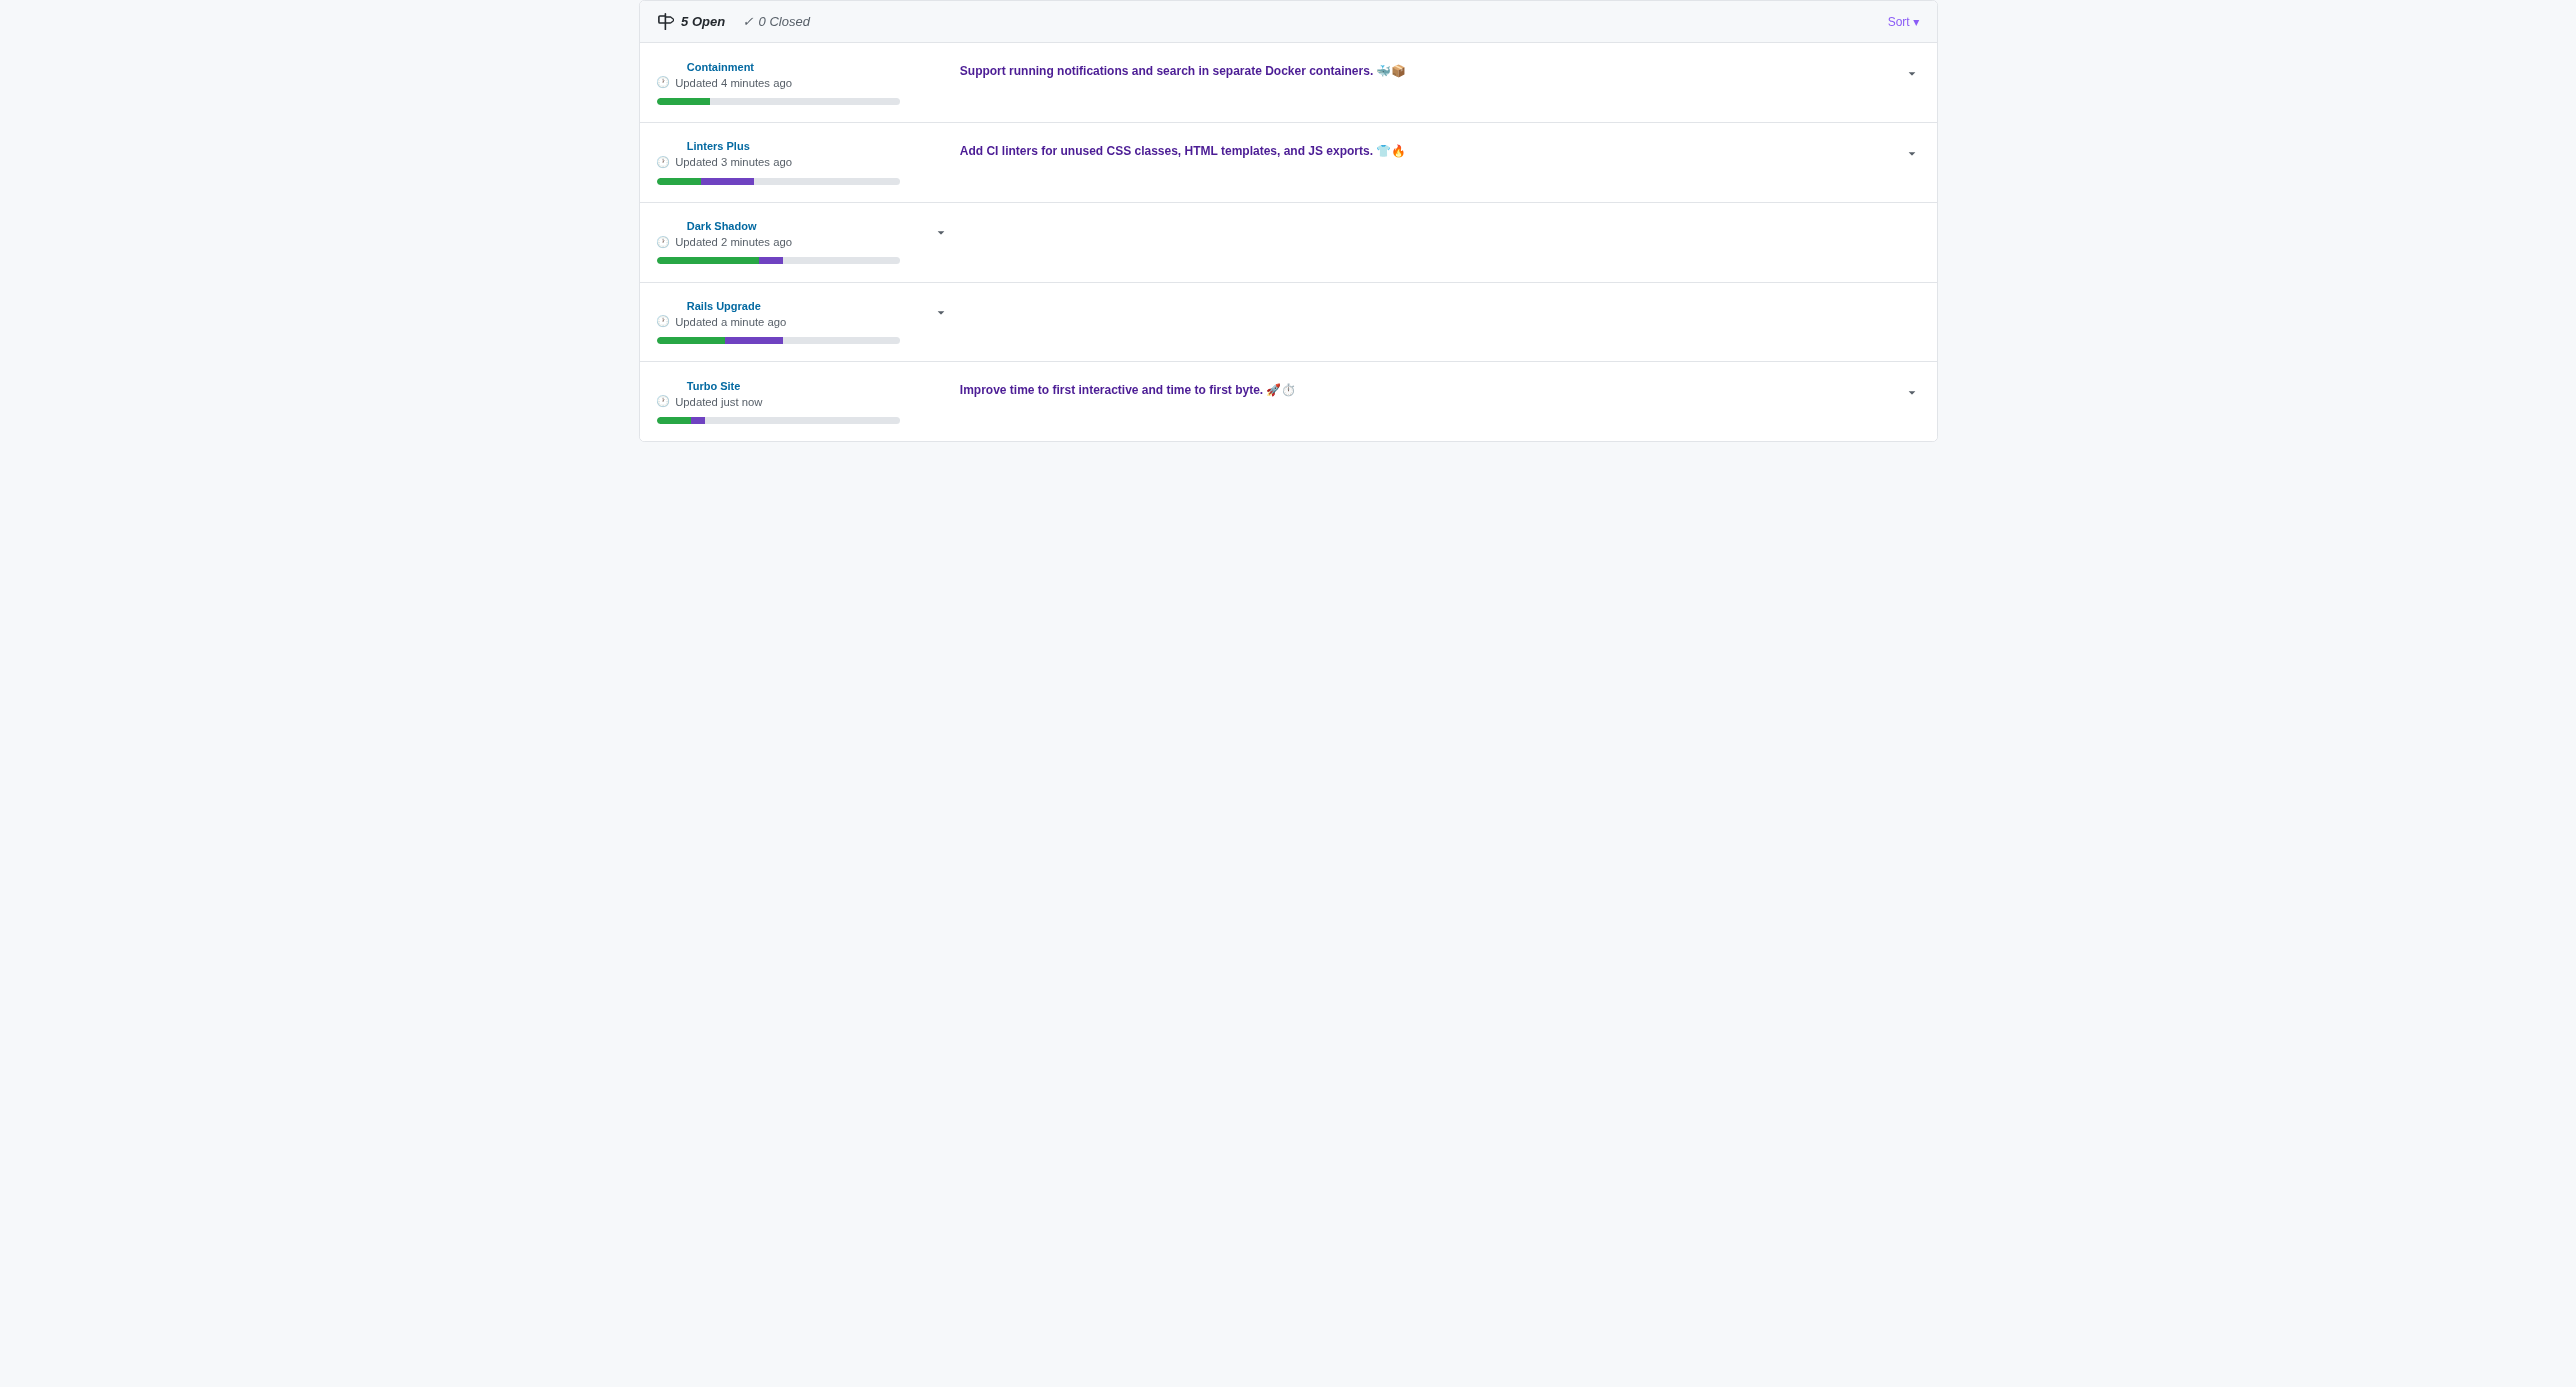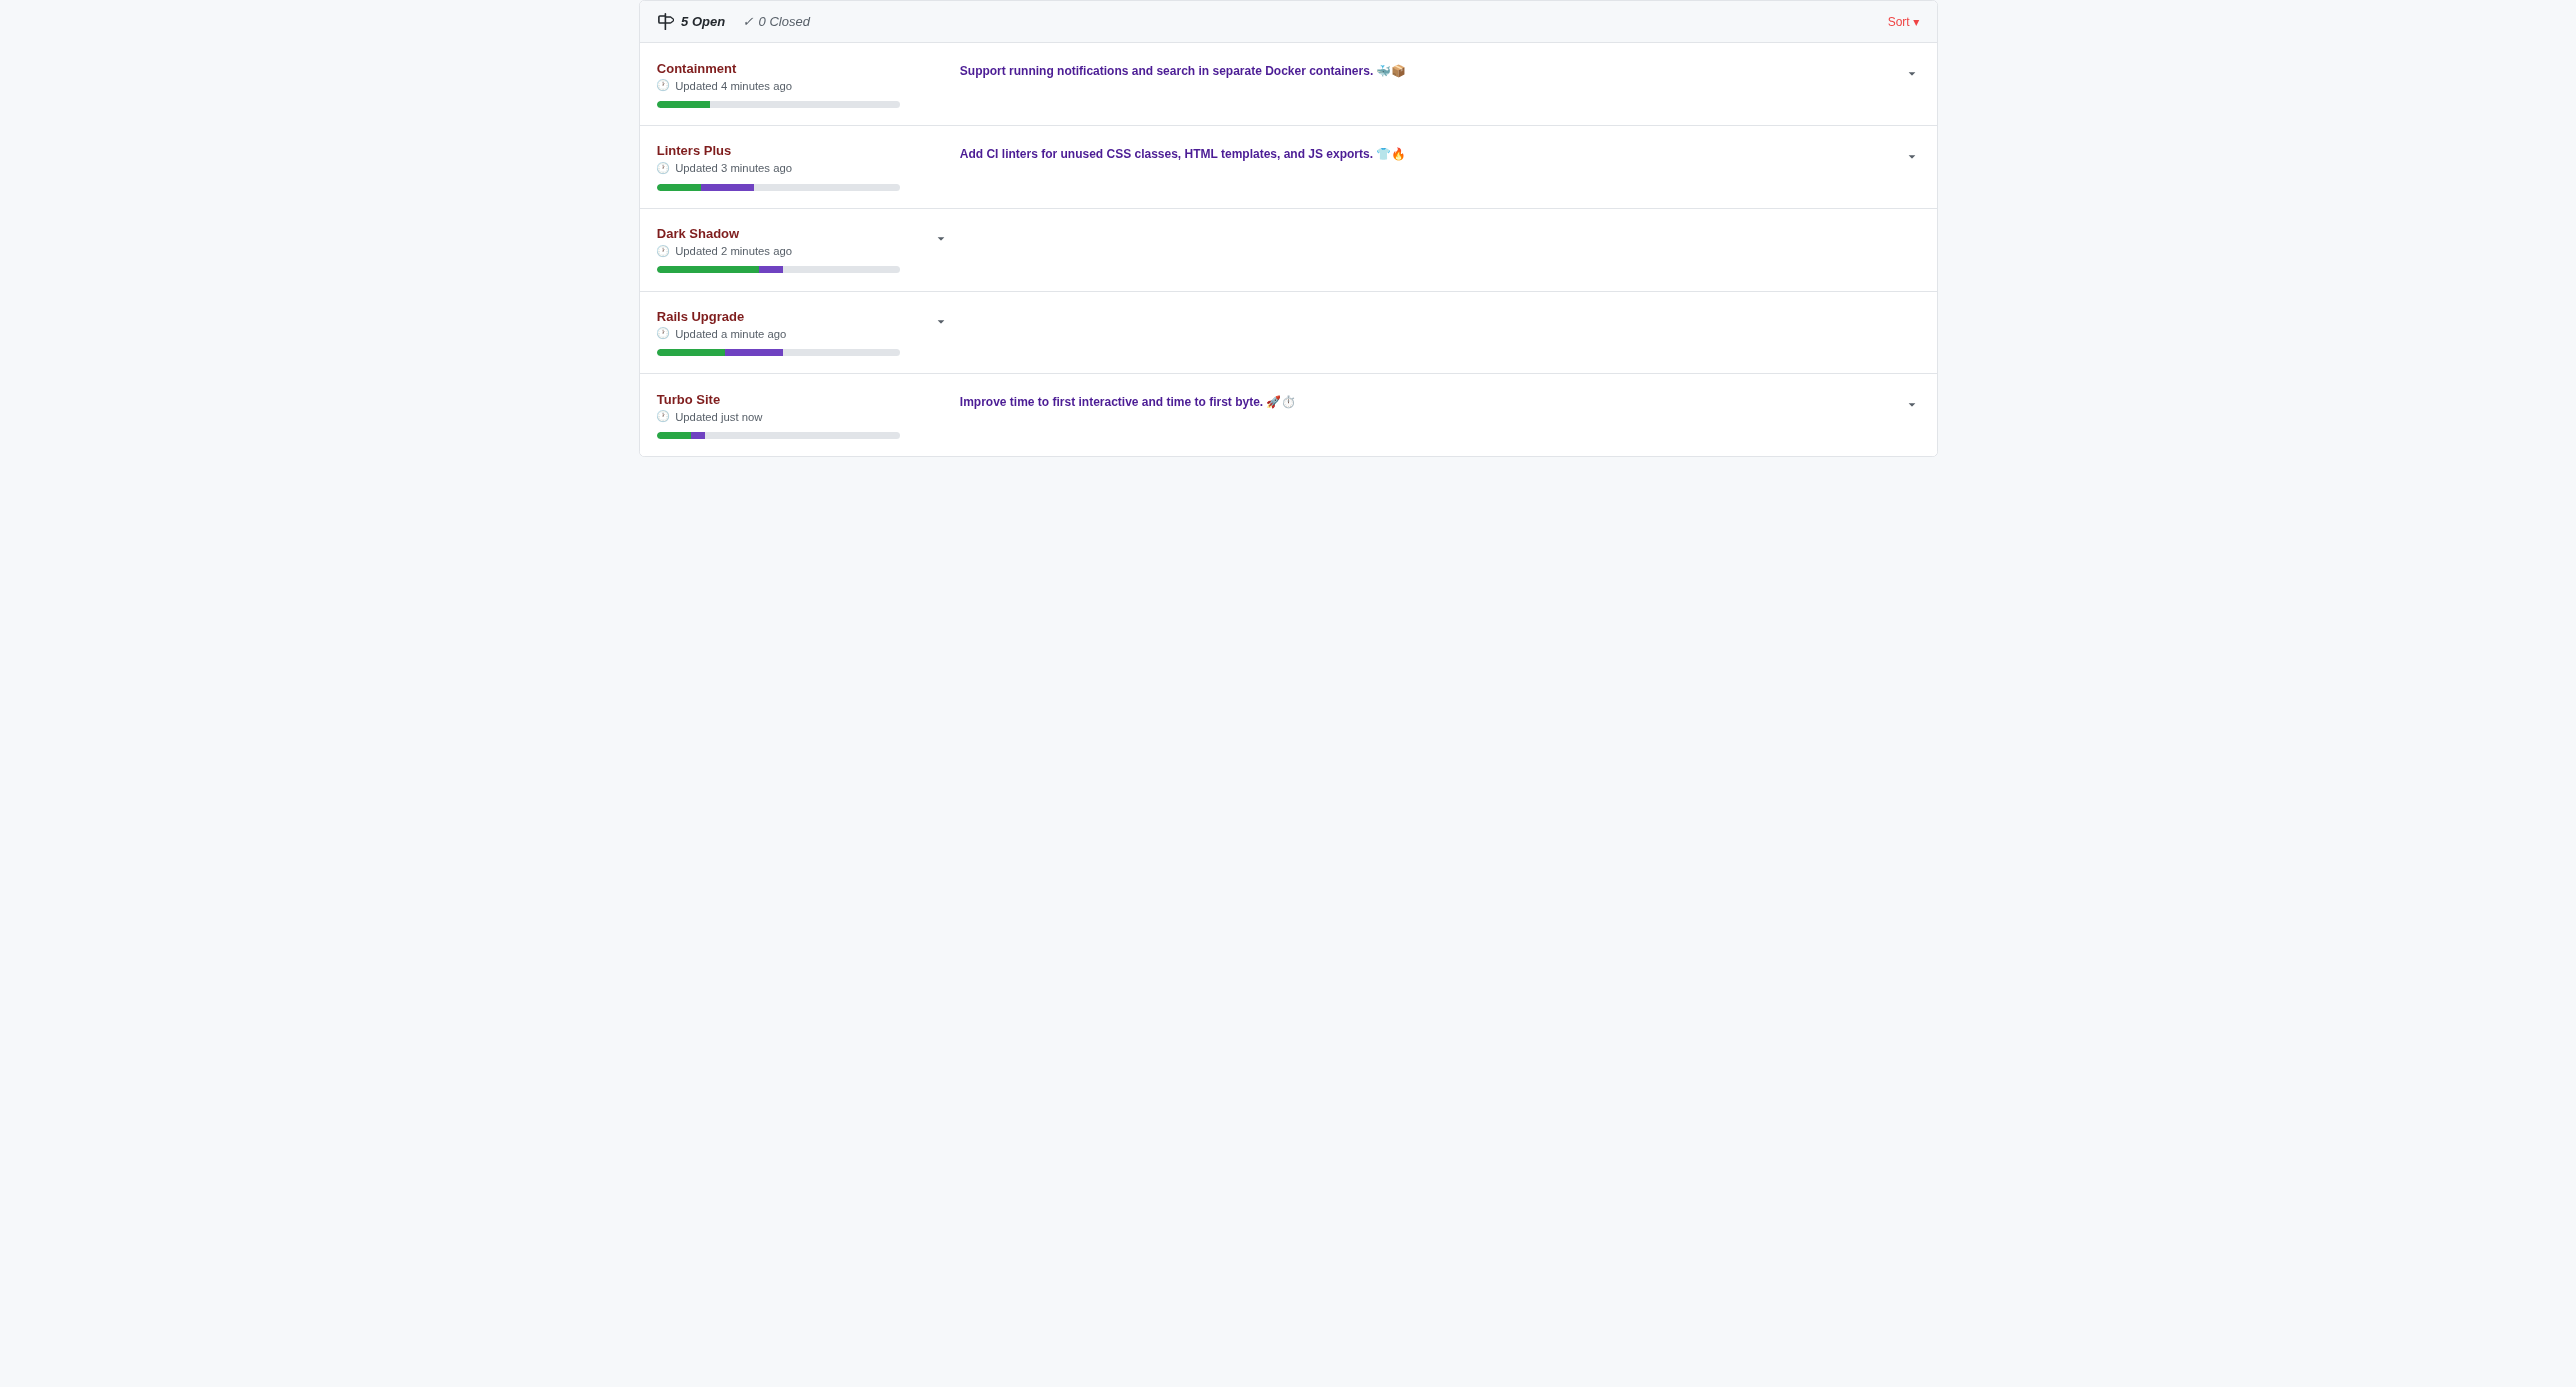--- a/index.html
+++ b/index.html
@@ -50,21 +50,21 @@
       gap: 5.2px;
       font-size: 13px;
       color: #586069;
       cursor: pointer;
     }
     .sort-btn {
       display: flex;
       align-items: center;
       gap: 3.5px;
       font-size: 12px;
-      color: #ef4444;
+      color: #8b5cf6;
       cursor: pointer;
       background: none;
       border: none;
       padding: 0;
     }
     .milestone-row {
       display: flex;
       align-items: flex-start;
       padding: 17.3px 17.3px;
       border-bottom: 0.9px solid #e1e4e8;
@@ -72,23 +72,24 @@
     }
     .milestone-row:last-child {
       border-bottom: none;
     }
     .milestone-left {
       width: 277px;
       flex-shrink: 0;
     }
     .milestone-title {
       font-weight: 700;
-      font-size: 13px;
-      color: #7f1d1d;
+      font-size: 11px;
+      color: #0369a1;
       margin-bottom: 3.5px;
+      margin-left: 30px;
     }
     .milestone-updated {
       display: flex;
       align-items: center;
       gap: 4.3px;
       font-size: 11.3px;
       color: #586069;
       margin-bottom: 8.7px;
     }
     .clock-icon {

